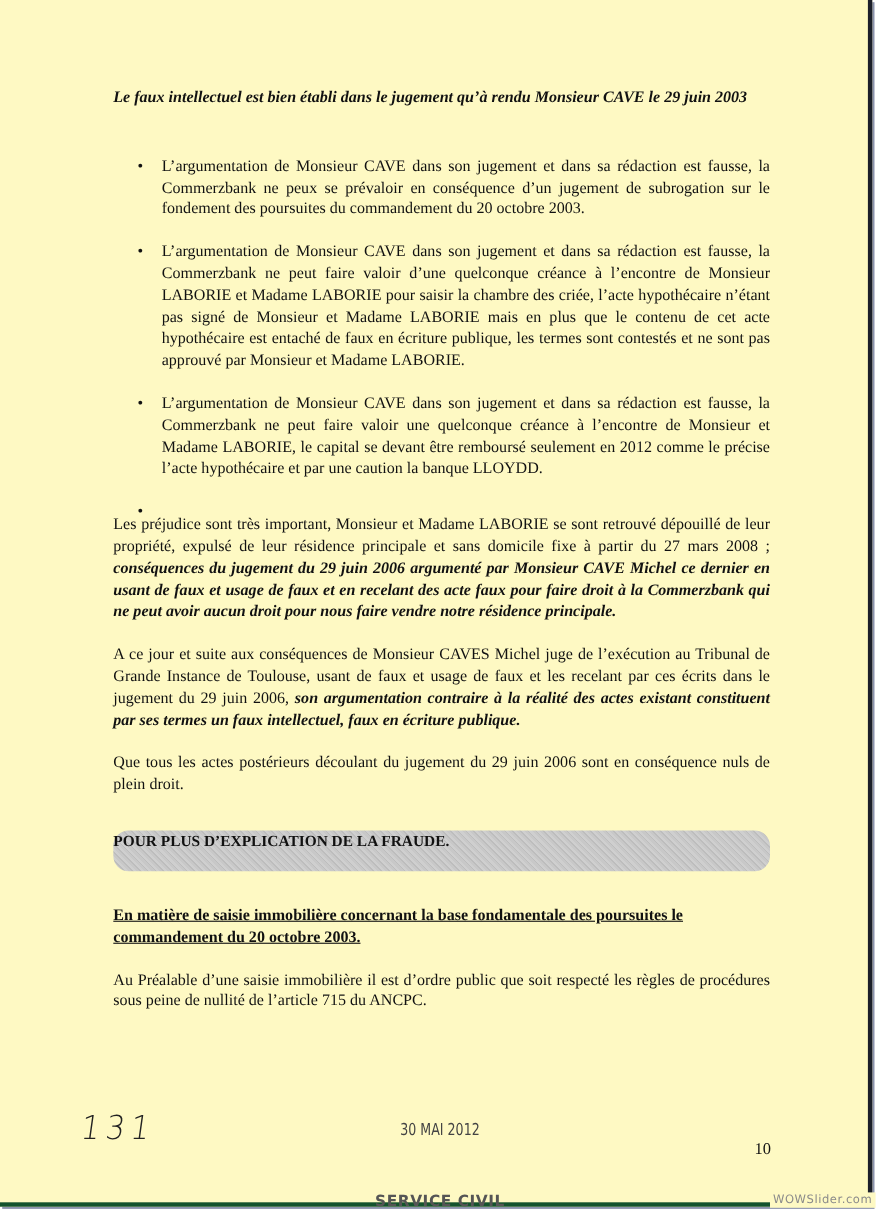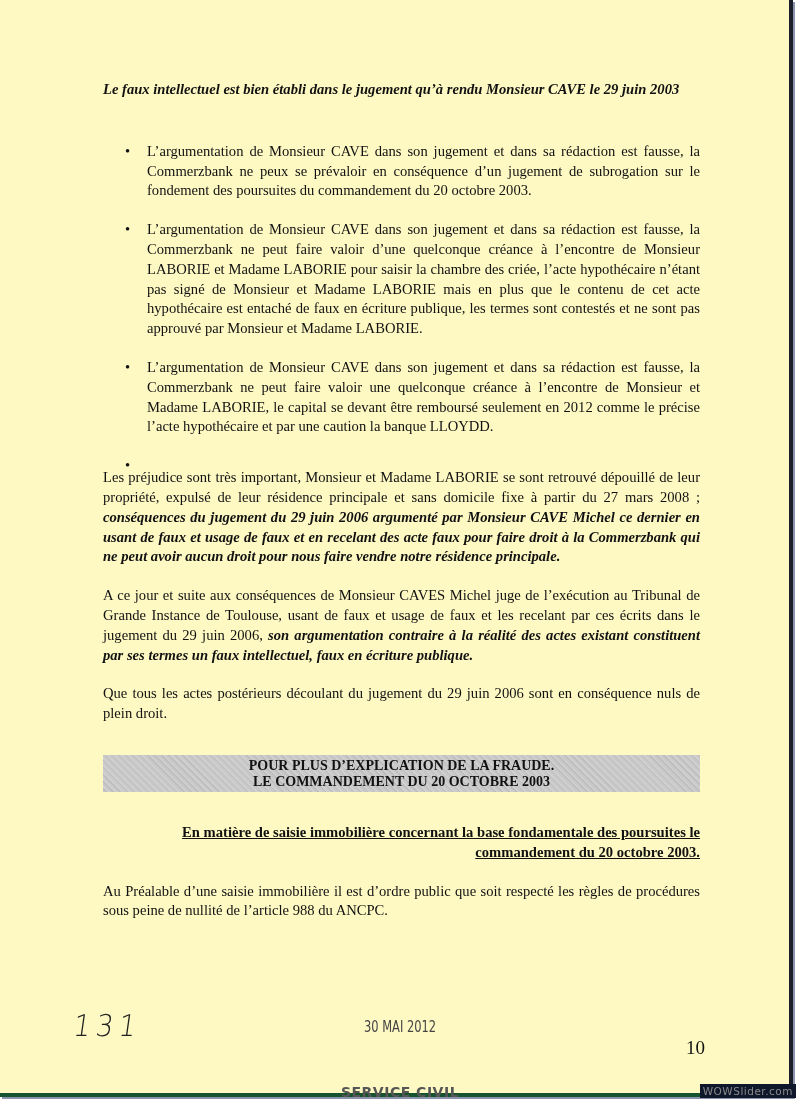--- a/index.html
+++ b/index.html
@@ -17,32 +17,32 @@
   .title { font-weight: bold; font-style: italic; text-align: left; }
   ul.bullets { list-style: none; margin: 42px 0 0 0; padding: 0; }
   ul.bullets li { position: relative; padding-left: 44px; margin-bottom: 19px; font-size: 14.6px; line-height: 19.8px; text-align: justify; }
   ul.bullets li .dot { position: absolute; left: 22px; top: 0; }
   .bi { font-weight: bold; font-style: italic; }
   .b { font-weight: normal; }
   .para { margin-top: 19px; }
   .banner {
     margin: 31px 0 0 0; width: 597px; height: 37px;
     background: repeating-linear-gradient(45deg, #c8c8c8 0 2px, #bdbdbd 2px 3px, #cfcfcf 3px 5px);
-    text-align: center; font-weight: bold; font-size: 14px; line-height: 16px; padding-top: 3px; box-sizing: border-box;
+    text-align: left; font-weight: bold; font-size: 14px; line-height: 16px; padding-top: 3px; box-sizing: border-box; border-radius: 14px;
   }
   .subhead { margin-top: 31px; text-align: center; font-weight: bold; text-decoration: underline; }
   .stamp { position: absolute; left: 0; width: 800px; text-align: center; font-family: "DejaVu Sans", sans-serif; color: #555; }
   .stamp1 { top: 982px; font-size: 12.5px; letter-spacing: 0.5px; font-weight: bold; }
   .stamp2 { top: 1018px; font-size: 15px; font-family: "DejaVu Sans Condensed", "DejaVu Sans", sans-serif; transform: scaleX(0.85); color: #444; }
   .stamp3 { top: 1084px; font-size: 14px; font-weight: bold; letter-spacing: 0.5px; }
   .handwritten { position: absolute; left: 70px; top: 1008px; font-family: "DejaVu Sans", sans-serif; font-weight: 200; font-size: 30px; color: #222; transform: skewX(-8deg) scaleX(0.9); letter-spacing: 6px; }
-  .pagenum { position: absolute; left: 686px; top: 1037px; font-size: 19px; }
+  .pagenum { position: absolute; left: 686px; top: 1037px; font-size: 15px; }
   .watermark {
     position: absolute; right: 4px; bottom: 2px; font-family: "DejaVu Sans", sans-serif; font-size: 10.5px;
-    color: #8a8a8a; background: #0f172a; padding: 1px 3px; letter-spacing: 0.5px; margin-left: 12px;
+    color: #8a8a8a; background: #fef9c3; padding: 1px 3px; letter-spacing: 0.5px; margin-left: 12px;
   }
 </style>
 </head>
 <body>
 
 <div class="page">
   <div class="content">
     <p class="title">Le faux intellectuel est bien établi dans le jugement qu’à rendu Monsieur CAVE le 29 juin 2003</p>
 
     <ul class="bullets">
@@ -53,26 +53,25 @@
     </ul>
 
     <p class="para" style="margin-top:31px"><span>Les préjudice sont très important, Monsieur et Madame LABORIE se sont retrouvé dépouillé de leur propriété, expulsé de leur résidence principale et sans domicile fixe à partir du 27 mars 2008 ; </span><span class="bi">conséquences du jugement du 29 juin 2006 argumenté par Monsieur CAVE Michel ce dernier en usant de faux et usage de faux et en recelant des acte faux pour faire droit à la Commerzbank qui ne peut avoir aucun droit pour nous faire vendre notre résidence principale.</span></p>
 
     <p class="para"><span>A ce jour et suite aux conséquences de Monsieur CAVES Michel juge de l’exécution au Tribunal de Grande Instance de Toulouse, usant de faux et usage de faux et les recelant par ces écrits dans le jugement du 29 juin 2006, </span><span class="bi">son argumentation contraire à la réalité des actes existant constituent par ses termes un faux intellectuel, faux en écriture publique.</span></p>
 
     <p class="para b">Que tous les actes postérieurs découlant du jugement du 29 juin 2006 sont en conséquence nuls de plein droit.</p>
 
     <div class="banner">
       <div>POUR PLUS D’EXPLICATION DE LA FRAUDE.</div>
-      <div>LE COMMANDEMENT DU 20 OCTOBRE 2003</div>
     </div>
 
-    <p class="subhead" style="text-align:right">En matière de saisie immobilière concernant la base fondamentale des poursuites le commandement du 20 octobre 2003.</p>
+    <p class="subhead" style="text-align:left">En matière de saisie immobilière concernant la base fondamentale des poursuites le commandement du 20 octobre 2003.</p>
 
-    <p class="para">Au Préalable d’une saisie immobilière il est d’ordre public que soit respecté les règles de procédures sous peine de nullité de l’article 988 du ANCPC.</p>
+    <p class="para">Au Préalable d’une saisie immobilière il est d’ordre public que soit respecté les règles de procédures sous peine de nullité de l’article 715 du ANCPC.</p>
   </div>
 
   <div class="stamp stamp2">30 MAI 2012</div>
   <div class="stamp stamp3">SERVICE CIVIL</div>
 
   <div class="handwritten">131</div>
   <div class="pagenum">10</div>
 </div>
 
 <div class="watermark">WOWSlider.com</div>

